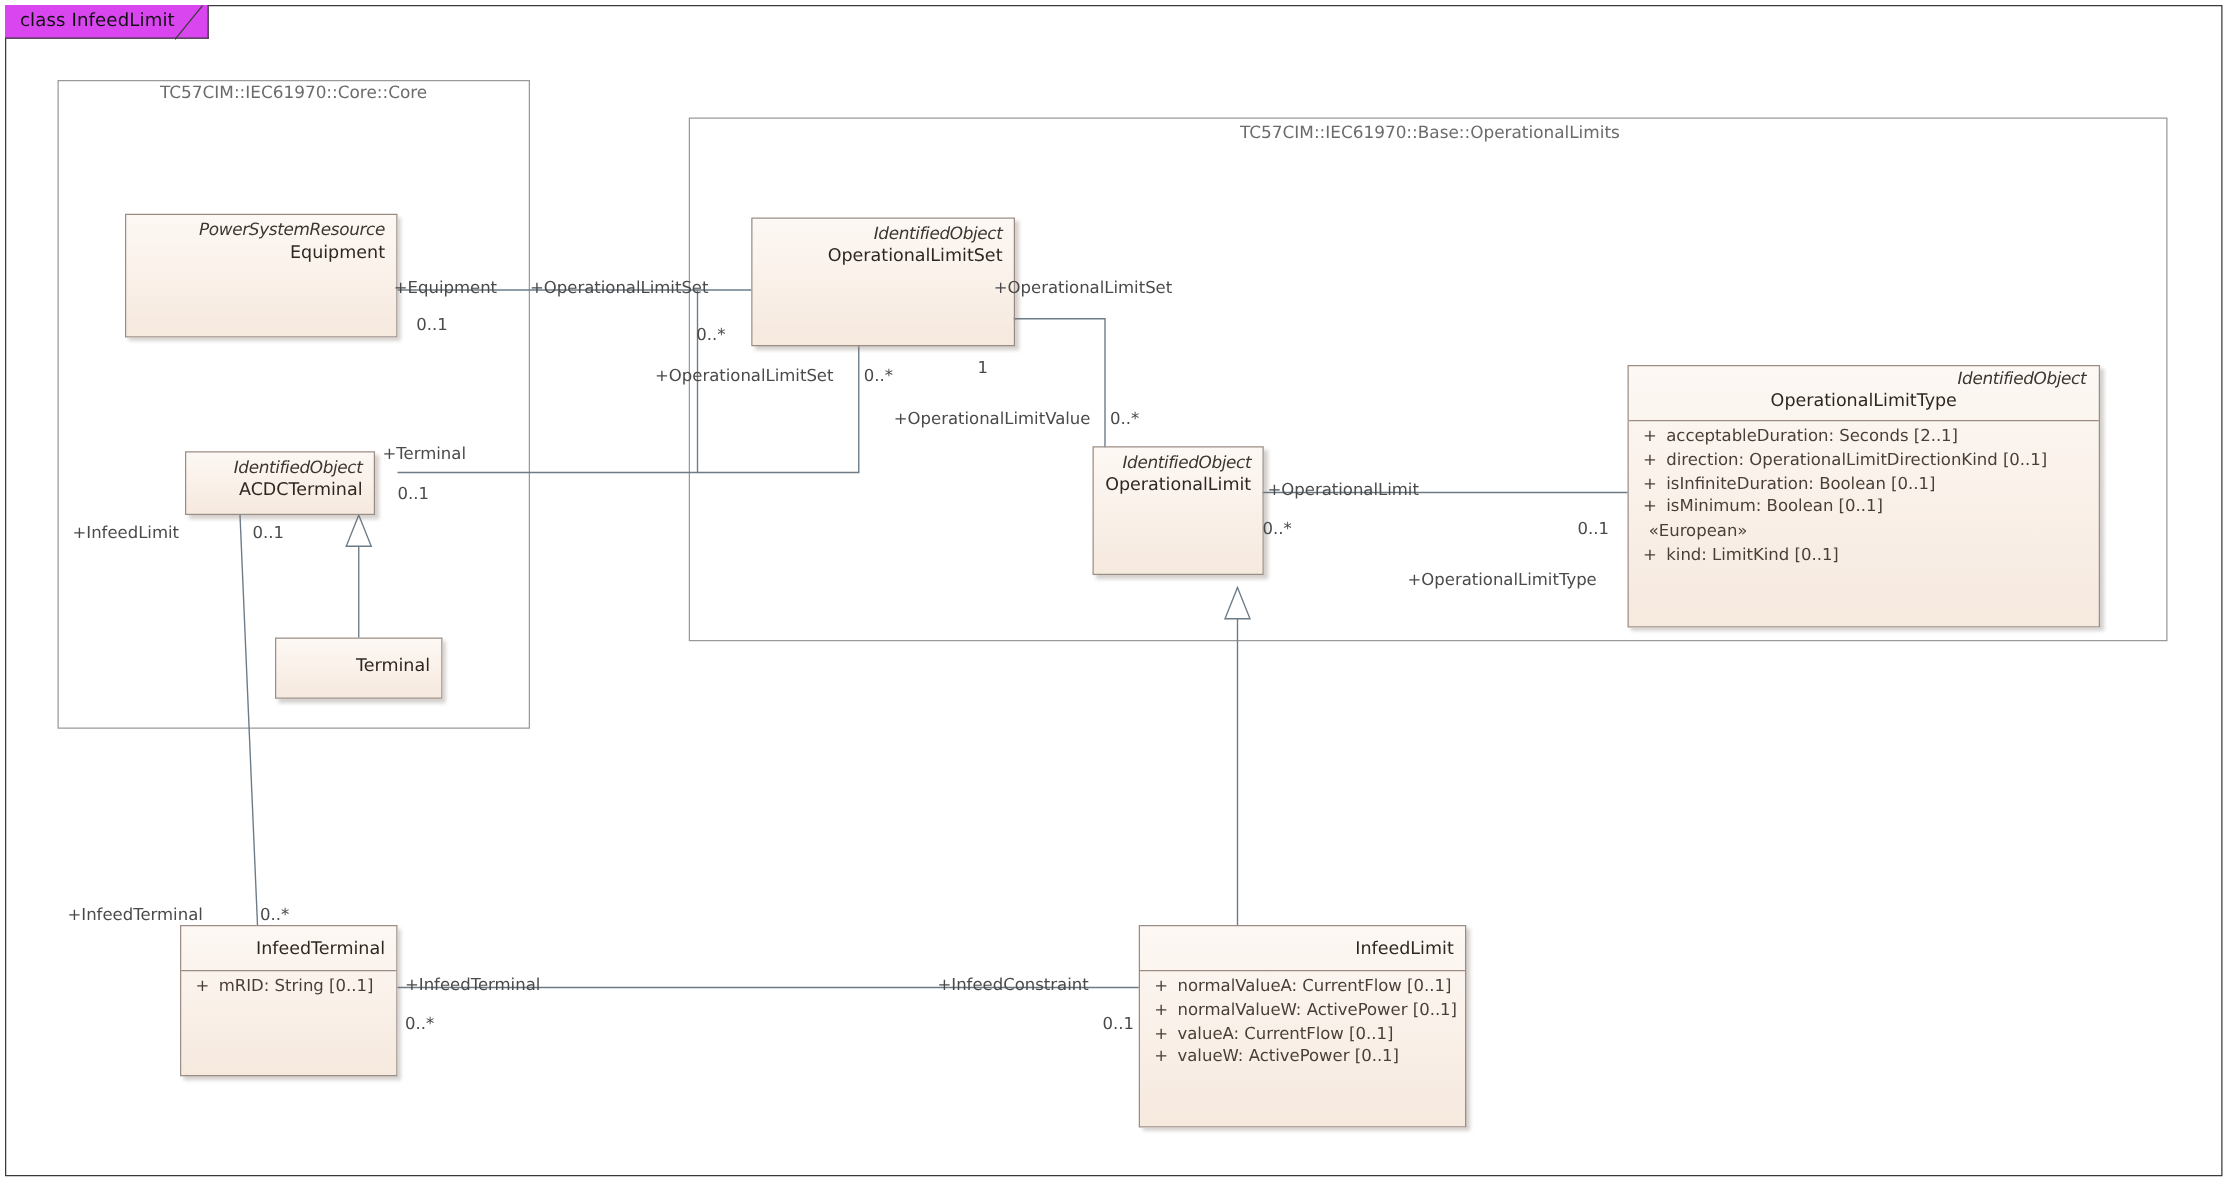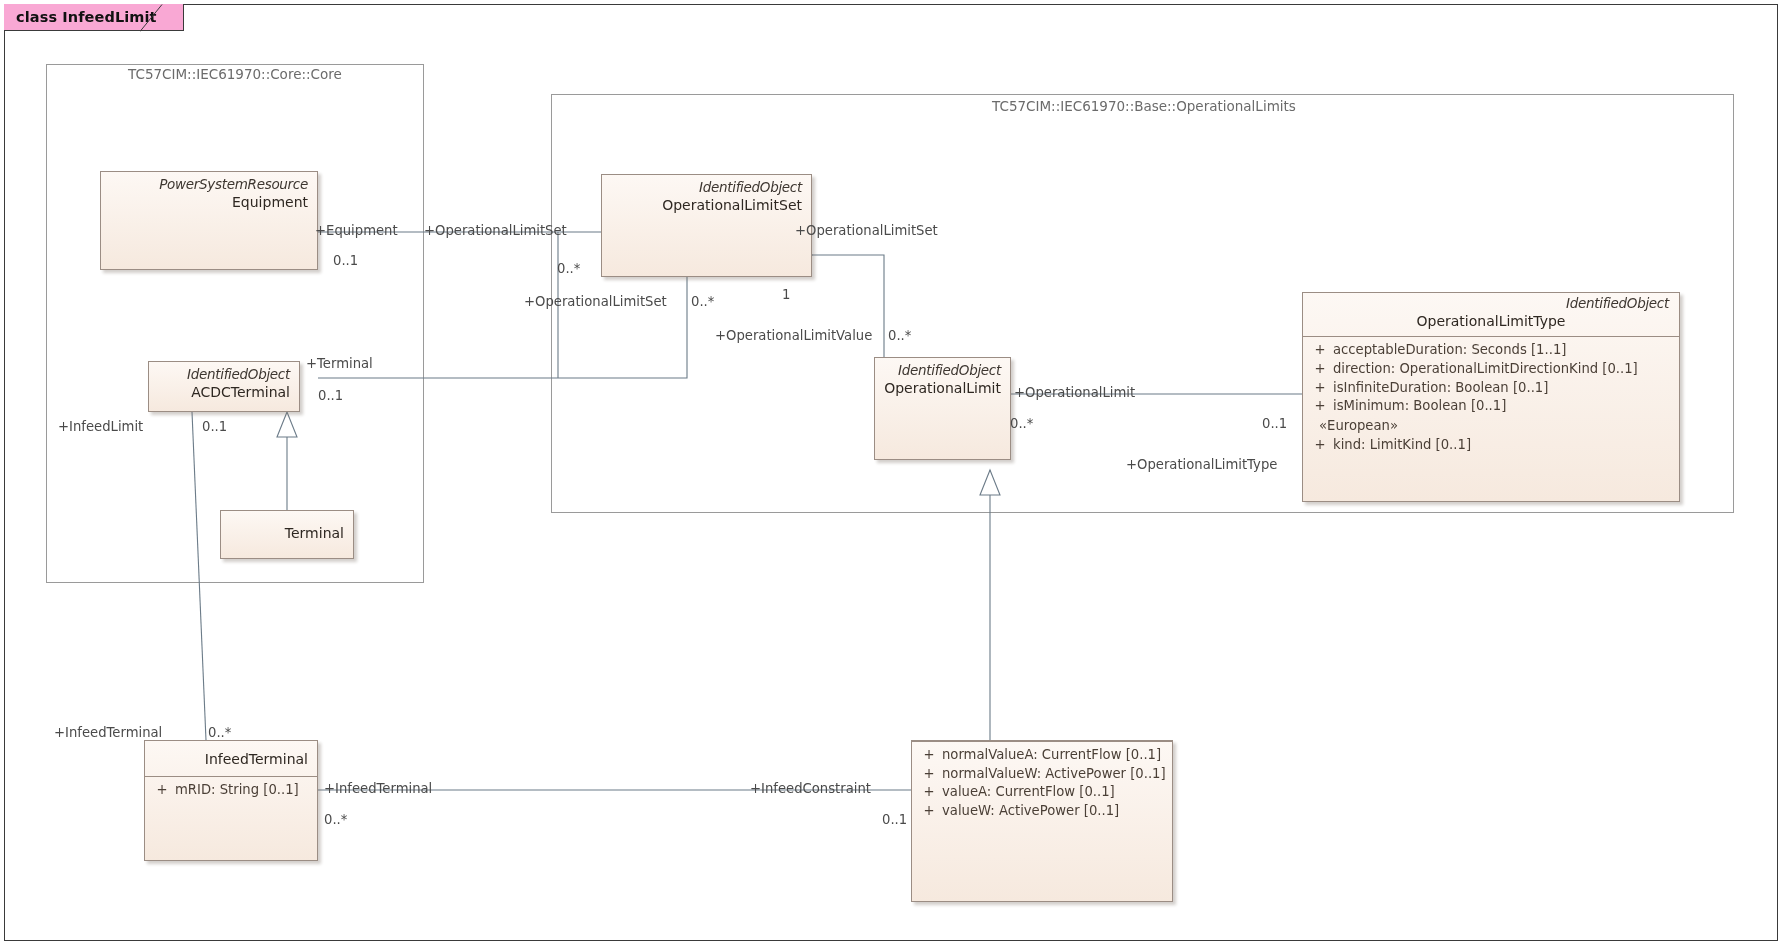--- a/index.html
+++ b/index.html
@@ -25,26 +25,26 @@
     box-sizing: border-box;
   }
   .frame-tab {
     position: absolute;
     left: 4px; top: 4px;
     height: 27px;
     box-sizing: border-box;
     border: 1px solid #3a3a3a;
     border-left: none;
     border-top: none;
-    background: #f9a8d4;
+    background: #d946ef;
     padding: 0 26px 0 12px;
     display: flex;
     align-items: center;
     font-size: 14.5px;
-    font-weight: bold;
+    font-weight: normal;
     color: #111111;
     letter-spacing: 0.1px;
   }
   .frame-tab-slant {
     position: absolute;
     left: 140px; top: 4px;
     width: 24px; height: 28px;
     overflow: hidden;
   }
   .frame-tab-slant svg { display: block; }
@@ -229,21 +229,21 @@
 
   <div class="cls" style="left:1302px; top:292px; width:378px; height:210px;">
     <div class="cls-header" style="text-align:center; padding:3px 10px 6px 10px;">
       <div class="cls-stereo" style="text-align:right;">IdentifiedObject</div>
       <div class="cls-name">OperationalLimitType</div>
     </div>
     <div class="cls-sep"></div>
     <div class="cls-attrs">
       <div class="attr">
         <span class="attr-vis">+</span>
-        <span class="attr-text">acceptableDuration: Seconds [1..1]</span>
+        <span class="attr-text">acceptableDuration: Seconds [2..1]</span>
       </div>
       <div class="attr">
         <span class="attr-vis">+</span>
         <span class="attr-text">direction: OperationalLimitDirectionKind [0..1]</span>
       </div>
       <div class="attr">
         <span class="attr-vis">+</span>
         <span class="attr-text">isInfiniteDuration: Boolean [0..1]</span>
       </div>
 
@@ -267,20 +267,23 @@
     <div class="cls-sep"></div>
     <div class="cls-attrs">
       <div class="attr">
         <span class="attr-vis">+</span>
         <span class="attr-text">mRID: String [0..1]</span>
       </div>
     </div>
   </div>
 
   <div class="cls" style="left:911px; top:740px; width:262px; height:162px;">
+    <div class="cls-header" style="padding-top:9px; padding-bottom:8px;">
+      <div class="cls-name">InfeedLimit</div>
+    </div>
     <div class="cls-sep"></div>
     <div class="cls-attrs">
       <div class="attr">
         <span class="attr-vis">+</span>
         <span class="attr-text">normalValueA: CurrentFlow [0..1]</span>
       </div>
       <div class="attr">
         <span class="attr-vis">+</span>
         <span class="attr-text">normalValueW: ActivePower [0..1]</span>
       </div>

